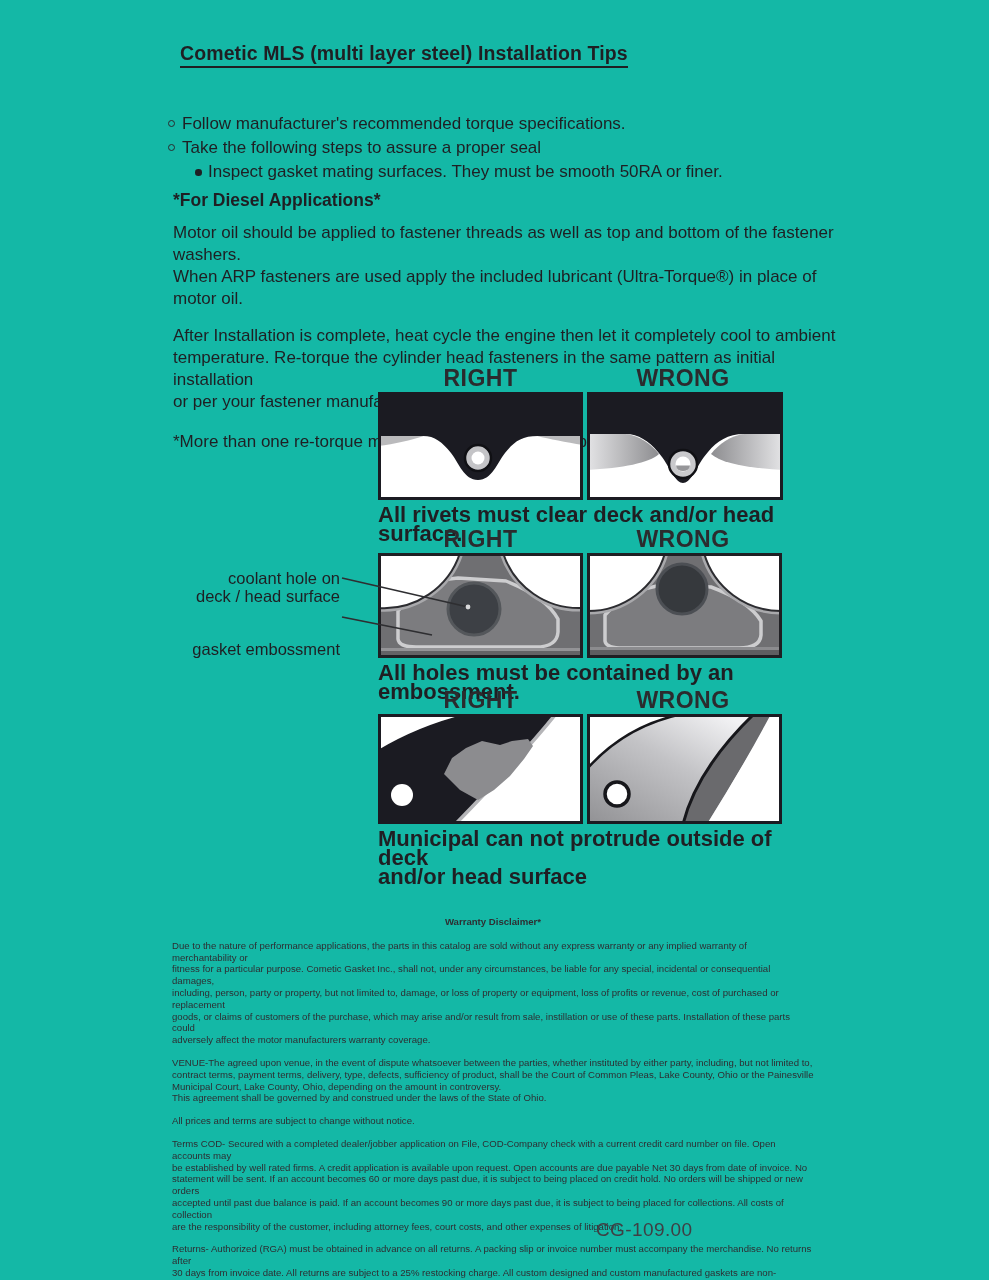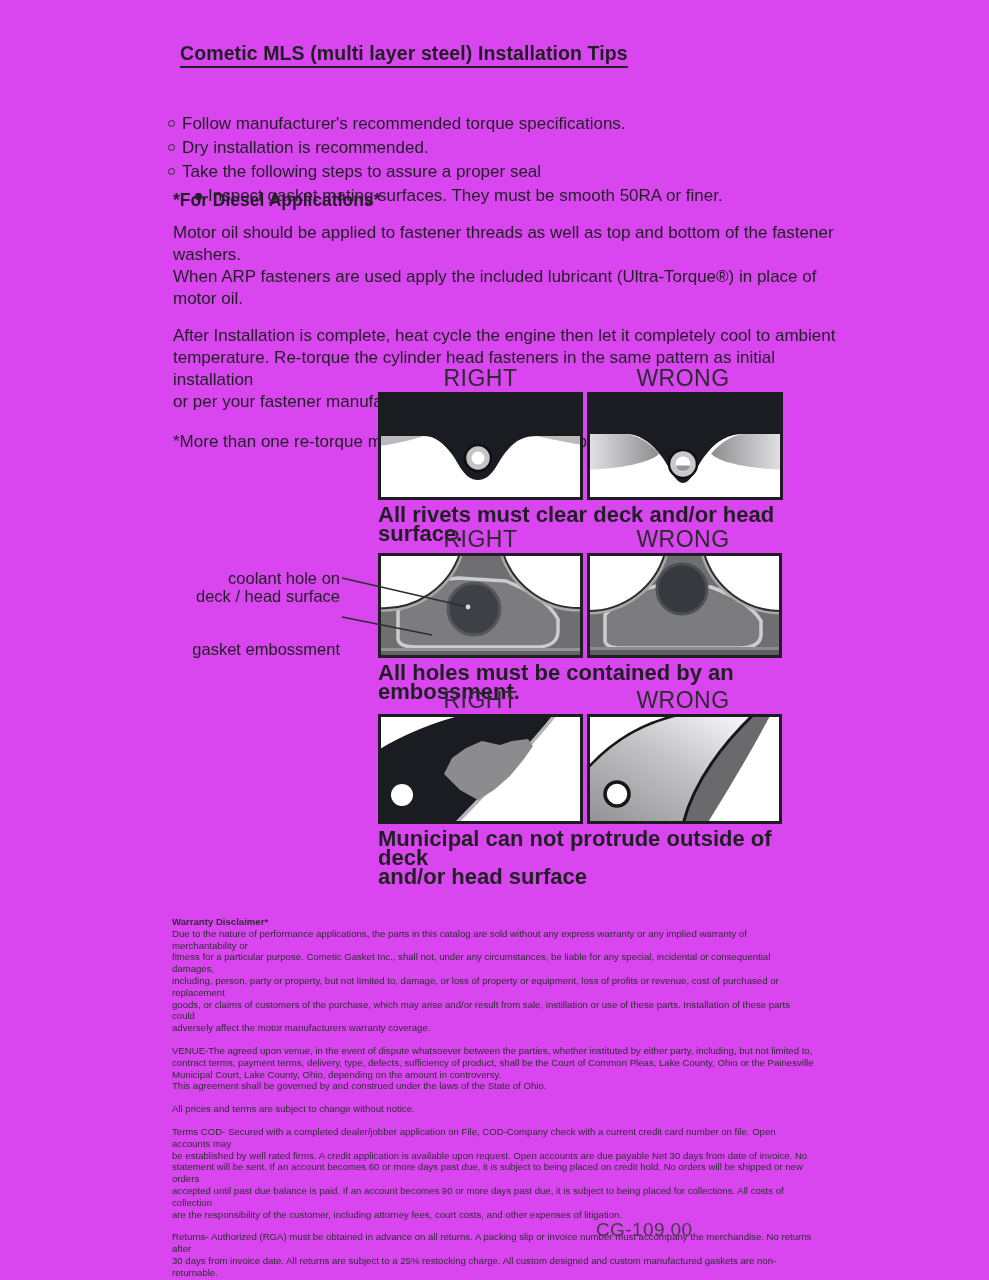--- a/index.html
+++ b/index.html
@@ -1,18 +1,18 @@
 <!DOCTYPE html>
 <html><head>
 <meta charset="utf-8">
 <style>
   html,body { margin:0; padding:0; background:#e8e8e8; }
   .page {
     position:relative; width:989px; height:1280px; margin:0 auto;
-    background:#d946ef; overflow:hidden;
+    background:#14b8a6; overflow:hidden;
     font-family:"Liberation Sans", sans-serif; color:#1f1f23;
   }
   .abs { position:absolute; }
   
   #title { left:180px; top:42px; font-size:19.5px; font-weight:bold;
     border-bottom:2px solid #1f1f23; padding-bottom:1px; letter-spacing:0.1px; }
   
   #tips { left:168px; top:76px; font-size:17px; line-height:24px; width:680px;margin-top:36px; }
   #tips ul { list-style:none; margin:0; padding:0; }
   #tips li { position:relative; padding-left:14px; }
@@ -24,52 +24,51 @@
   
   #diesel { left:173px; top:189px; width:676px; font-size:17px; line-height:22px; }
   #diesel h2 { margin:0 0 11px 0; font-size:17.5px; }
   #diesel p { margin:0 0 15px 0; white-space:pre-line; }
   #diesel .note { margin-top:18px; }
   
   .figure { position:absolute; left:378px; width:410px; }
   #fig1 { top:367px; } #fig2 { top:528px; } #fig3 { top:689px; }
   .fig-headings { display:flex; height:22px; }
   .fig-headings span { display:inline-block; text-align:center;
-    font-size:23px; font-weight:normal; color:#2b2b2e; letter-spacing:0.5px; line-height:22px; }
+    font-size:23px; font-weight:bold; color:#2b2b2e; letter-spacing:0.5px; line-height:22px; }
   .fig-headings .h-right { width:205px; }
   .fig-headings .h-wrong { width:200px; }
   .fig-panels { display:flex; margin-top:3px; }
   .fig-panels svg { display:block; }
   .fig-panels .gap { width:4px; }
   .fig-caption { font-size:22px; font-weight:bold; margin-top:5px;
     line-height:19px; white-space:pre-line; }
   
   #fig2-labels { left:148px; top:551px; width:192px; text-align:right;
     font-size:16.5px; line-height:18px; white-space:pre-line; }
   #fig2-labels .lab2 { margin-top:17px; }
   #overlay2 { left:335px; top:550px; z-index:5; pointer-events:none; }
   
   #legal { left:172px; top:916px; width:642px; font-size:9.6px;
     line-height:11.8px; color:#2e2e32; }
-  #legal .lhead { font-weight:bold; margin:0 0 0 0; }
+  #legal .lhead { font-weight:bold; margin:0 0 12px 0;text-align:center; }
   #legal p { margin:0 0 11px 0; white-space:pre-line; }
   
   #code { left:596px; top:1219px; font-size:19px; color:#3f3f44; letter-spacing:0.4px; }
 </style>
 </head>
 <body>
 
 <div class="page">
 
   <div class="abs" id="title">Cometic MLS (multi layer steel) Installation Tips</div>
 
   <div class="abs" id="tips">
     <ul>
       <li class="l1">Follow manufacturer's recommended torque specifications.</li>
-      <li class="l1">Dry installation is recommended.</li>
       <li class="l1">Take the following steps to assure a proper seal</li>
       <li class="l2">Inspect gasket mating surfaces.  They must be smooth 50RA or finer.</li>
     </ul>
   </div>
 
   <div class="abs" id="diesel">
     <h2>*For Diesel Applications*</h2>
     <p>Motor oil should be applied to fastener threads as well as top and bottom of the fastener washers.
 When ARP fasteners are used apply the included lubricant (Ultra-Torque®) in place of motor oil.</p>
     <p>After Installation is complete, heat cycle the engine then let it completely cool to ambient

